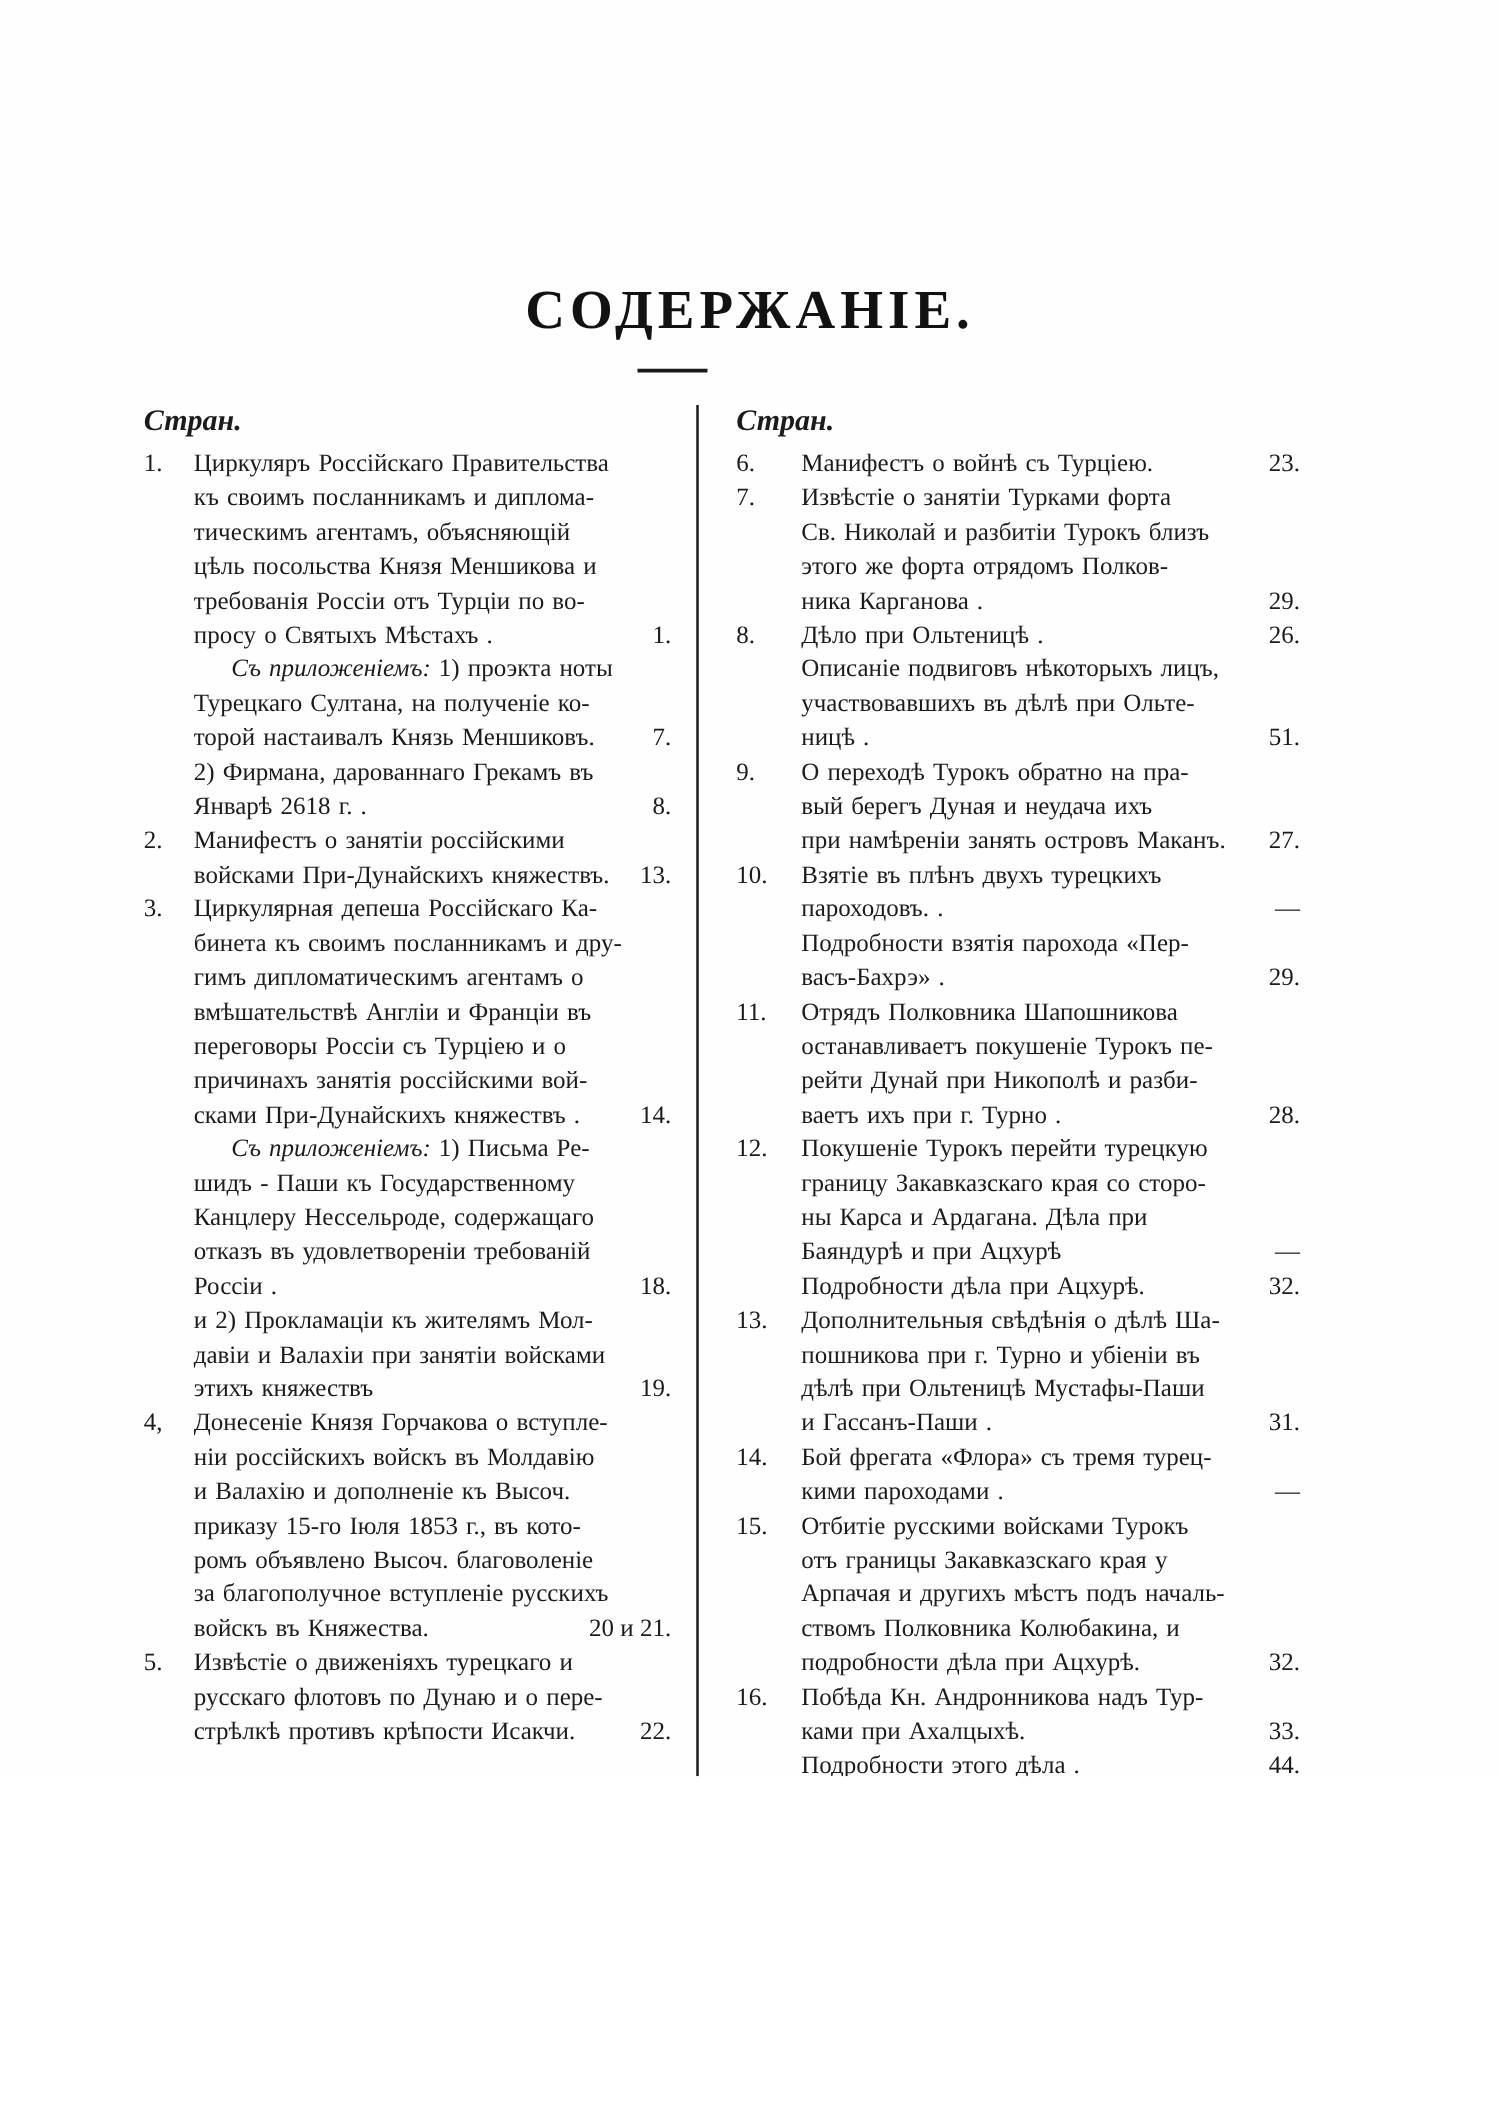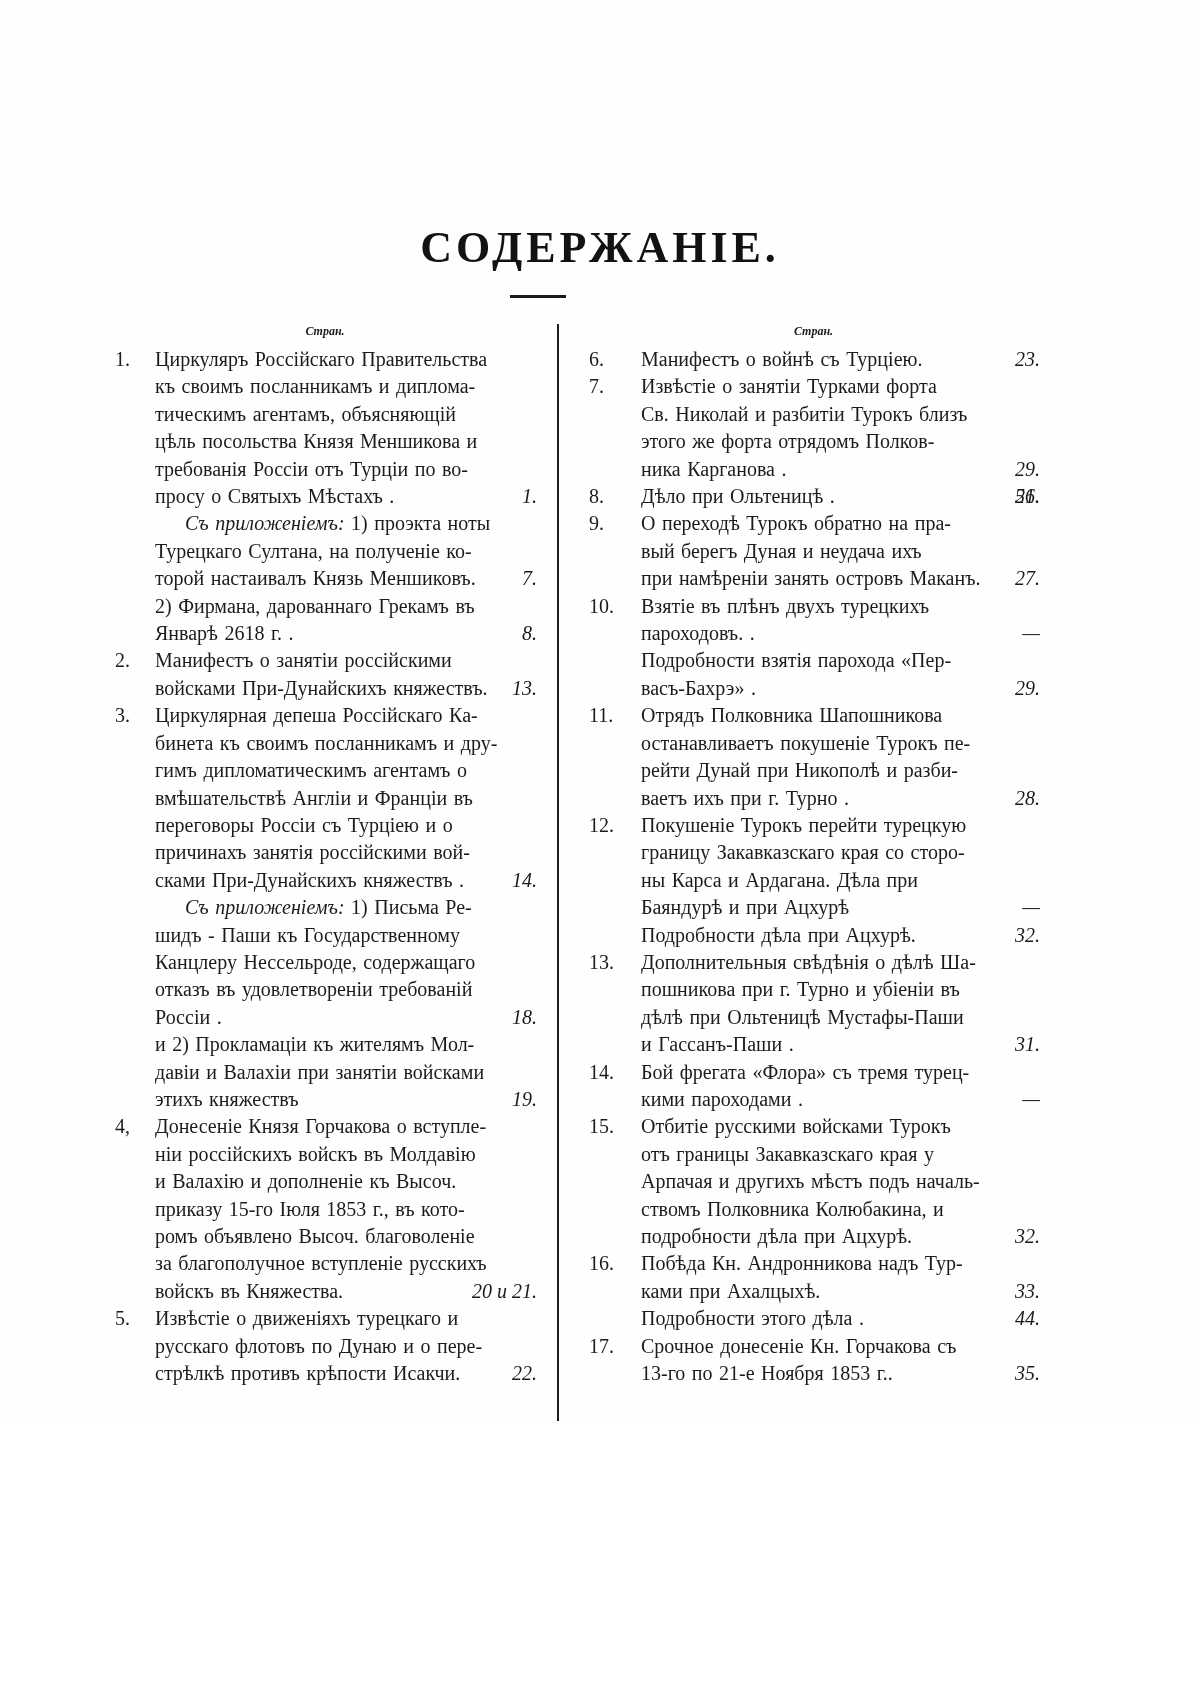--- a/index.html
+++ b/index.html
@@ -42,24 +42,24 @@
     flex: 0 0 442px;
     padding-right: 20px;
   }
   .col-right {
     flex: 1;
     border-left: 2px solid #1c1c1c;
     padding-left: 30px;
     min-height: 1165px;
   }
   .col-header {
-    text-align: center;
+    text-align: left;
     font-style: italic;
     font-weight: bold;
-    font-size: 12px;
+    font-size: 24px;
     margin-bottom: 7px;
     padding-right: 2px;
   }
   .entry {
     position: relative;
     font-size: 20px;
     line-height: 27.4px;
   }
   .col-left .entry { padding-left: 40px; }
   .col-right .entry { padding-left: 52px; }
@@ -76,21 +76,20 @@
   .entry .body.indent {
     text-indent: 30px;
   }
   .entry .lead {
   }
   .entry .page {
     position: absolute;
     right: 0;
     bottom: 0;
     text-align: right;
-    font-style: italic;
   }
   .signature-mark {
     position: absolute;
     left: 928px;
     top: 1502px;
     font-size: 19px;
     font-weight: bold;
     color: #222;
   }
   .watermark {
@@ -207,20 +206,23 @@
 ника Карганова .</span></span>
     <span class="page">29.</span>
   </div>
           <div class="entry">
     <span class="num">8.</span>
     <span class="body"><i class="lead"></i><span class="rest">Дѣло при Ольтеницѣ .</span></span>
     <span class="page">26.</span>
   </div>
           <div class="entry">
     <span class="num"></span>
+    <span class="body"><i class="lead"></i><span class="rest">Описаніе подвиговъ нѣкоторыхъ лицъ,
+участвовавшихъ въ дѣлѣ при Ольте-
+ницѣ          .</span></span>
     <span class="page">51.</span>
   </div>
           <div class="entry">
     <span class="num">9.</span>
     <span class="body"><i class="lead"></i><span class="rest">О переходѣ Турокъ обратно на пра-
 вый берегъ Дуная и неудача ихъ
 при намѣреніи занять островъ Маканъ.</span></span>
     <span class="page">27.</span>
   </div>
           <div class="entry">

